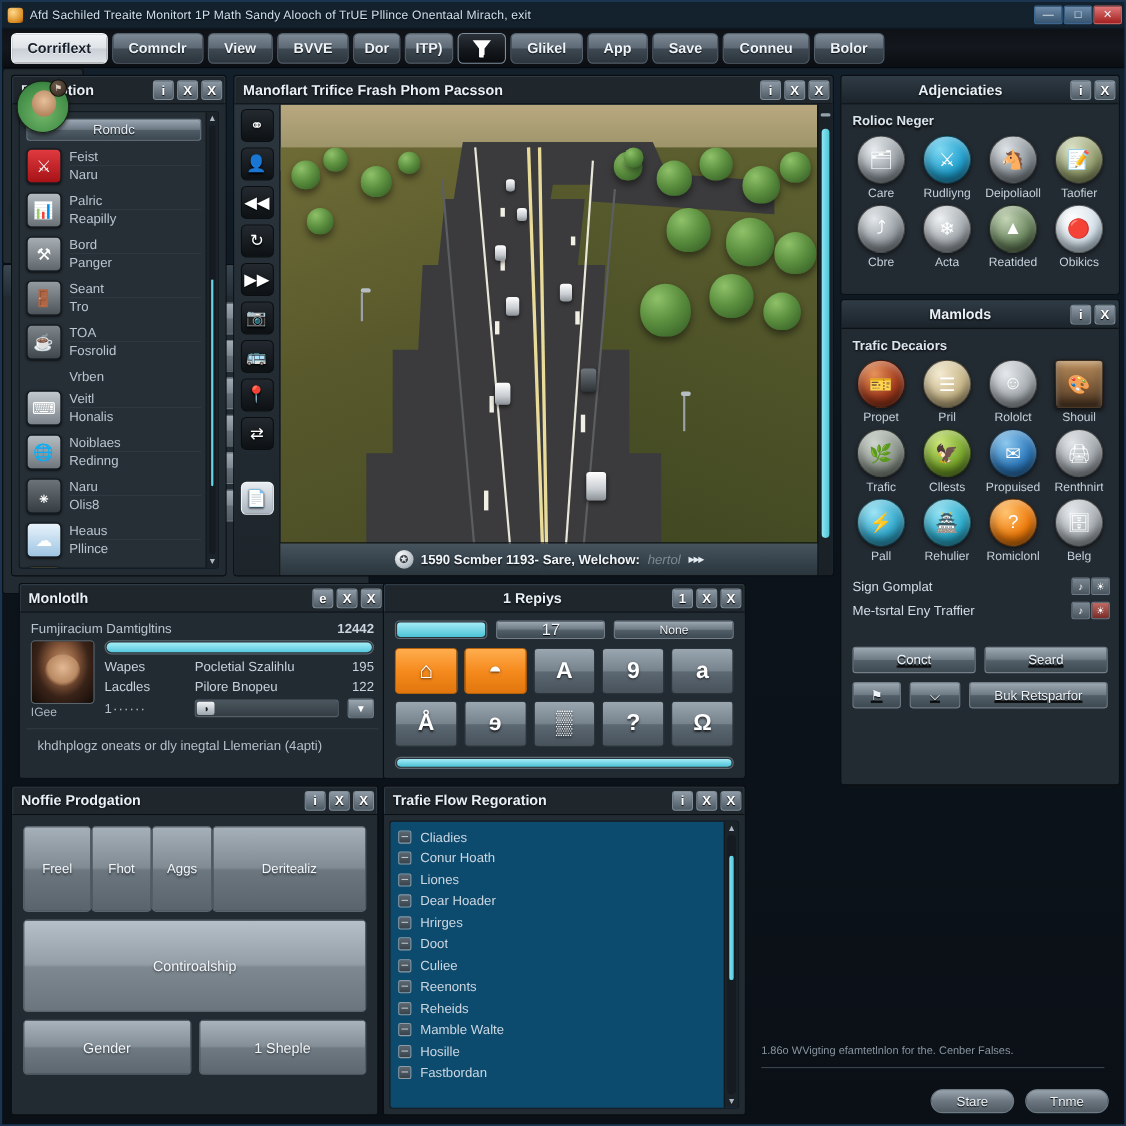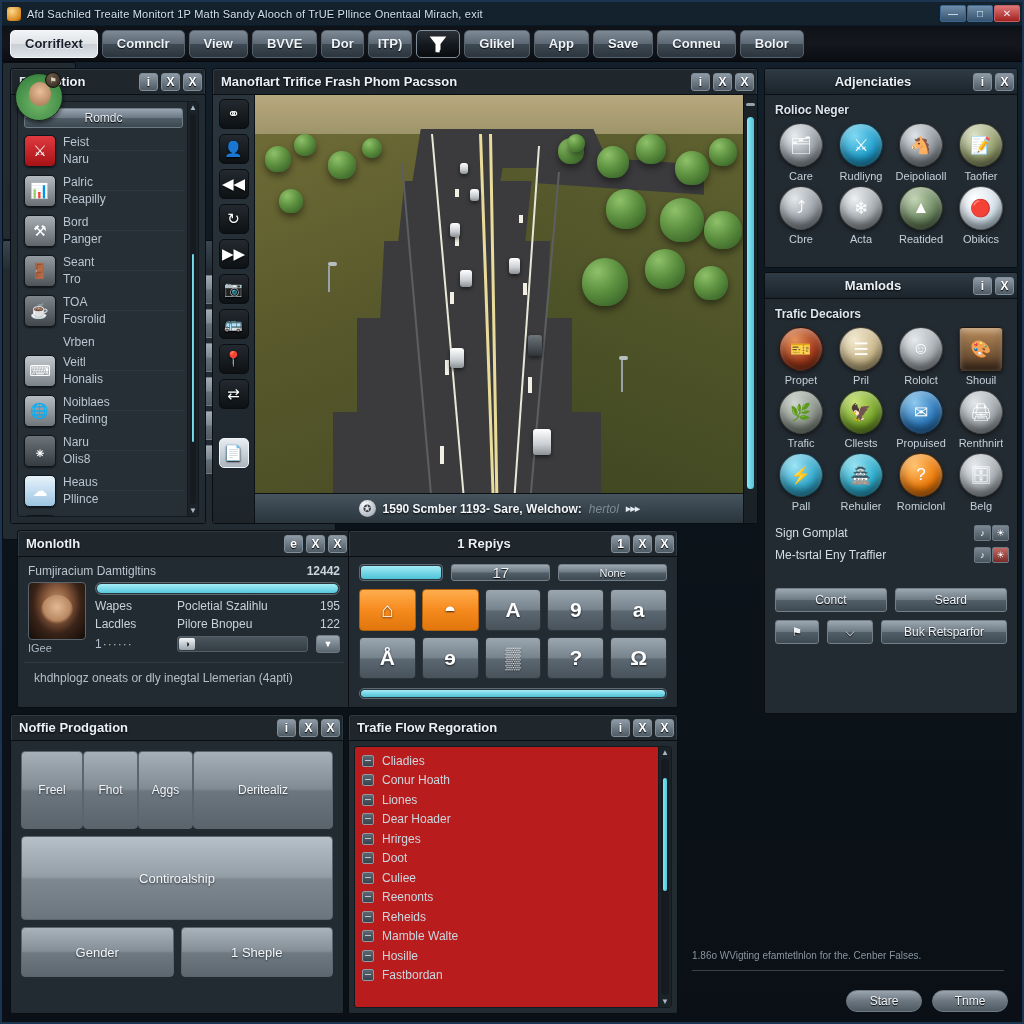--- a/index.html
+++ b/index.html
@@ -238,21 +238,21 @@
   #w-mam { left: 762px; top: 270px; width: 254px; height: 442px; }
   .kv-row { display:flex; align-items:center; padding:3px 8px 3px 10px; gap:6px; }
   .kv-label { flex:1 1 auto; font-size:12px; color:#d3dde6; white-space:nowrap; overflow:hidden; }
   .mini-pair { display:flex; gap:1px; }
   .mini-btn {
     width:17px; height:16px; border:1px solid #6d7a85; border-radius:2px;
     background:linear-gradient(180deg,#7b8893,#49555e);
     font-size:9px; color:#fff; display:flex; align-items:center; justify-content:center;
   }
   .mini-btn.red { background:linear-gradient(180deg,#c06a64,#7b2c28); }
-  .btn-row { display:flex; gap:8px; padding:4px 10px; }
+  .btn-row { display:flex; gap:8px; padding:4px 10px;text-decoration:underline; }
   .gbtn {
     flex:1 1 auto; height:24px; border-radius:3px;
     border:1px solid #747f89;
     background:linear-gradient(180deg,#9ba7b1,#6e7a84 48%,#525e68 52%,#3e4a52);
     color:#eef3f7; font-size:12px; display:flex; align-items:center; justify-content:center;
     text-shadow:0 1px 1px #000; white-space:nowrap;
   }
   .gbtn.sm { flex:0 0 44px; }
   .gbtn.md { flex:0 0 46px; }
 
@@ -342,21 +342,21 @@
     color:#f4f7fa; font-size:13px; display:flex; align-items:center; justify-content:center;
     text-shadow:0 1px 2px rgba(0,0,0,.6); }
   .nof-pair { display:flex; gap:7px; margin:7px 10px 0; }
   .nof-p { flex:1 1 0; height:50px; border-radius:4px; border:1px solid #5a656e;
     background:linear-gradient(180deg,#a9b3bc,#848e97 48%,#6e7982 52%,#5c6770);
     color:#f2f6f9; font-size:13px; display:flex; align-items:center; justify-content:center;
     text-shadow:0 1px 2px rgba(0,0,0,.6); }
 
   
   #w-flow { left: 346px; top: 712px; width: 330px; height: 300px; }
-  .flow-area { position:absolute; inset:5px; background:#b91c1c; border:1px solid #121a20; border-radius:3px; display:flex; }
+  .flow-area { position:absolute; inset:5px; background:#0c4a6e; border:1px solid #121a20; border-radius:3px; display:flex; }
   .flow-list { flex:1 1 auto; padding:4px 0 0 7px; overflow:hidden; }
   .flow-item { display:flex; align-items:center; gap:8px; height:19.5px; }
   .flow-box { width:12px; height:12px; flex:0 0 12px; border:1px solid #8e9aa4; border-radius:2px;
      background:linear-gradient(180deg,#5c6771,#39434b); position:relative; }
   .flow-box::after { content:""; position:absolute; left:2px; right:2px; top:4px; height:1px; background:#b8c3cc; }
   .flow-txt { font-size:12px; color:#ccd7e0; white-space:nowrap; overflow:hidden; }
 
   
   #w-right { left: 682px; top: 712px; width: 334px; height: 300px;
      background:#232b32; border:1px solid #0a0e12; border-radius:3px; overflow:hidden; }

